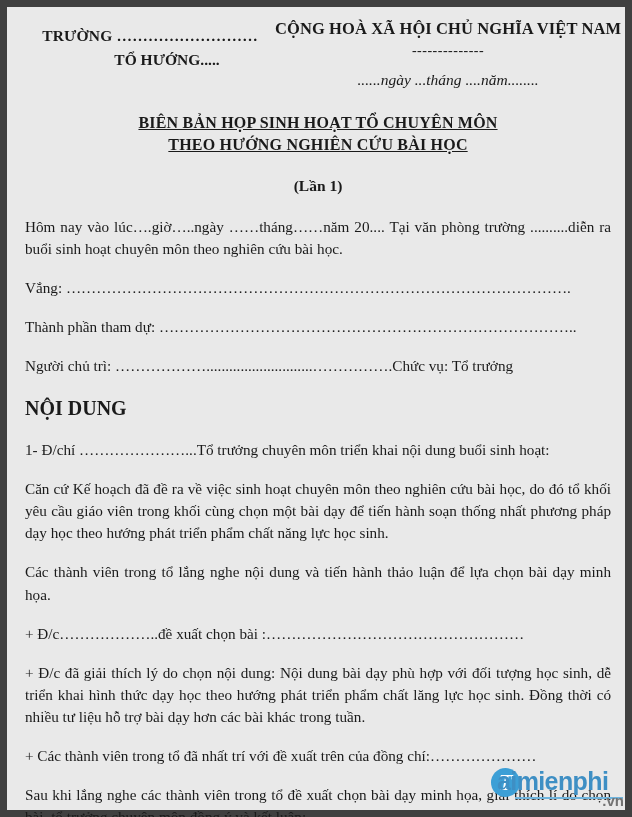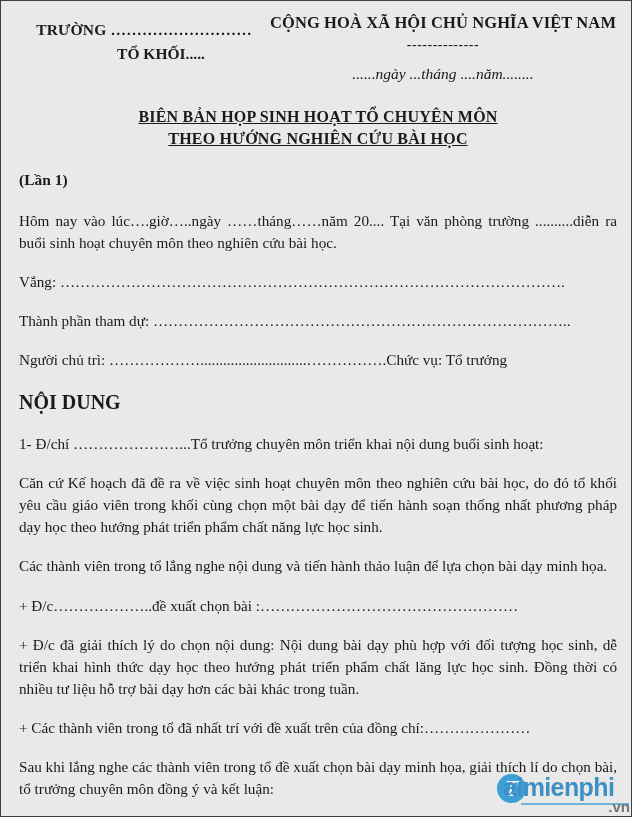--- a/index.html
+++ b/index.html
@@ -13,21 +13,21 @@
     font-family: "Liberation Serif", "DejaVu Serif", serif;
     color: #1a1a1a;
     overflow: hidden;
   }
   #page {
     position: relative;
     box-sizing: border-box;
     width: 632px;
     height: 817px;
     background: #e9e9e9;
-    border: 1px solid #404040;
+    border: 7px solid #404040;
     padding: 10px 14px 0 18px;
   }
 
   
   .header {
     display: flex;
     align-items: flex-start;
     width: 100%;
   }
   .header-left {
@@ -81,21 +81,21 @@
     text-align: center;
     font-weight: bold;
     font-size: 16px;
     line-height: 1.35;
     margin-top: 23px;
     letter-spacing: .2px;
     text-decoration: underline;
   }
   .doc-title .t2 { display: block; }
   .session {
-    text-align: left;
+    text-align: center;
     font-weight: bold;
     font-size: 15.5px;
     margin-top: 22px;
   }
 
   
   .body {
     margin-top: 21px;
     font-size: 15.2px;
     line-height: 1.45;
@@ -174,21 +174,21 @@
   }
 </style>
 </head>
 <body>
 
 <div id="page">
 
   <div class="header">
     <div class="header-left">
       <div class="hl-line1">TRƯỜNG ………………………</div>
-      <div class="hl-line2">TỔ KHỐI.....</div>
+      <div class="hl-line2">TỔ HƯỚNG.....</div>
     </div>
     <div class="header-right">
       <div class="hr-line1">CỘNG HOÀ XÃ HỘI CHỦ NGHĨA VIỆT NAM</div>
       <div class="hr-dashes">--------------</div>
       <div class="hr-date">......ngày ...tháng ....năm........</div>
     </div>
   </div>
 
   <div class="doc-title">
     <span class="t1">BIÊN BẢN HỌP SINH HOẠT TỔ CHUYÊN MÔN</span>

